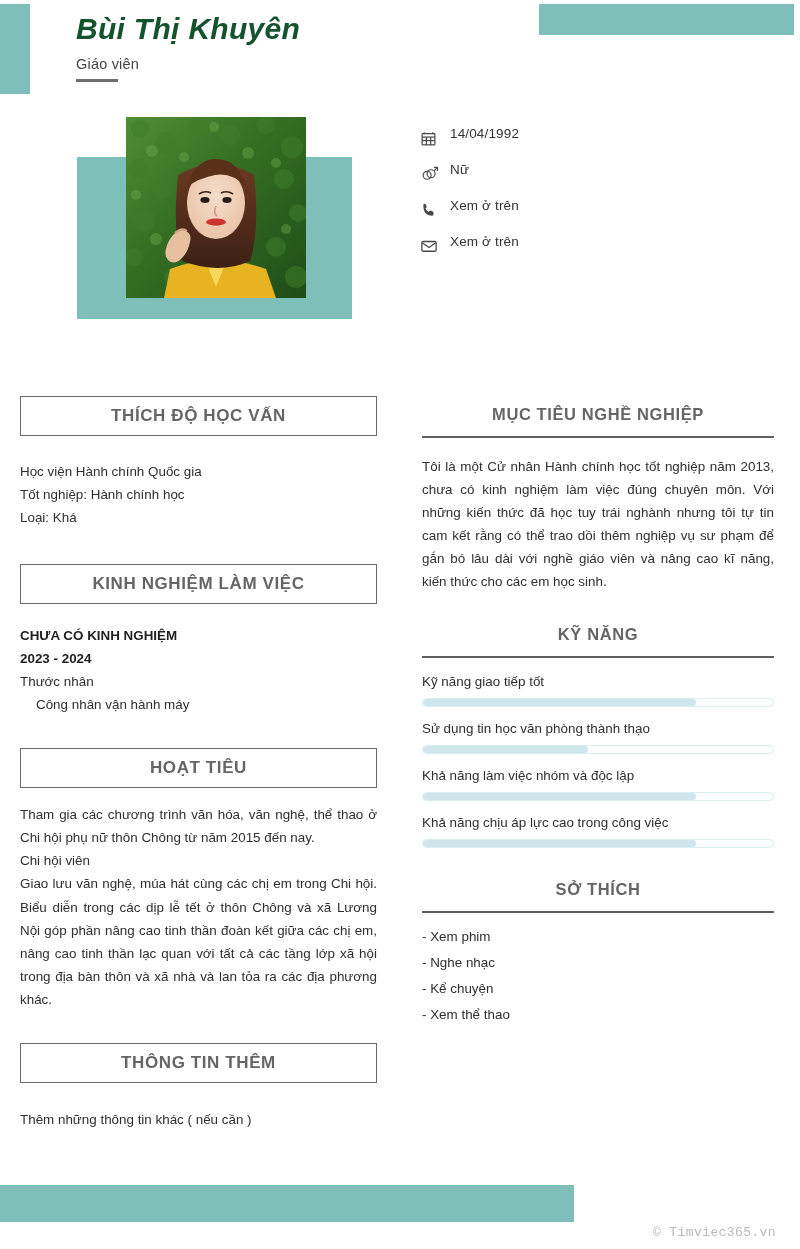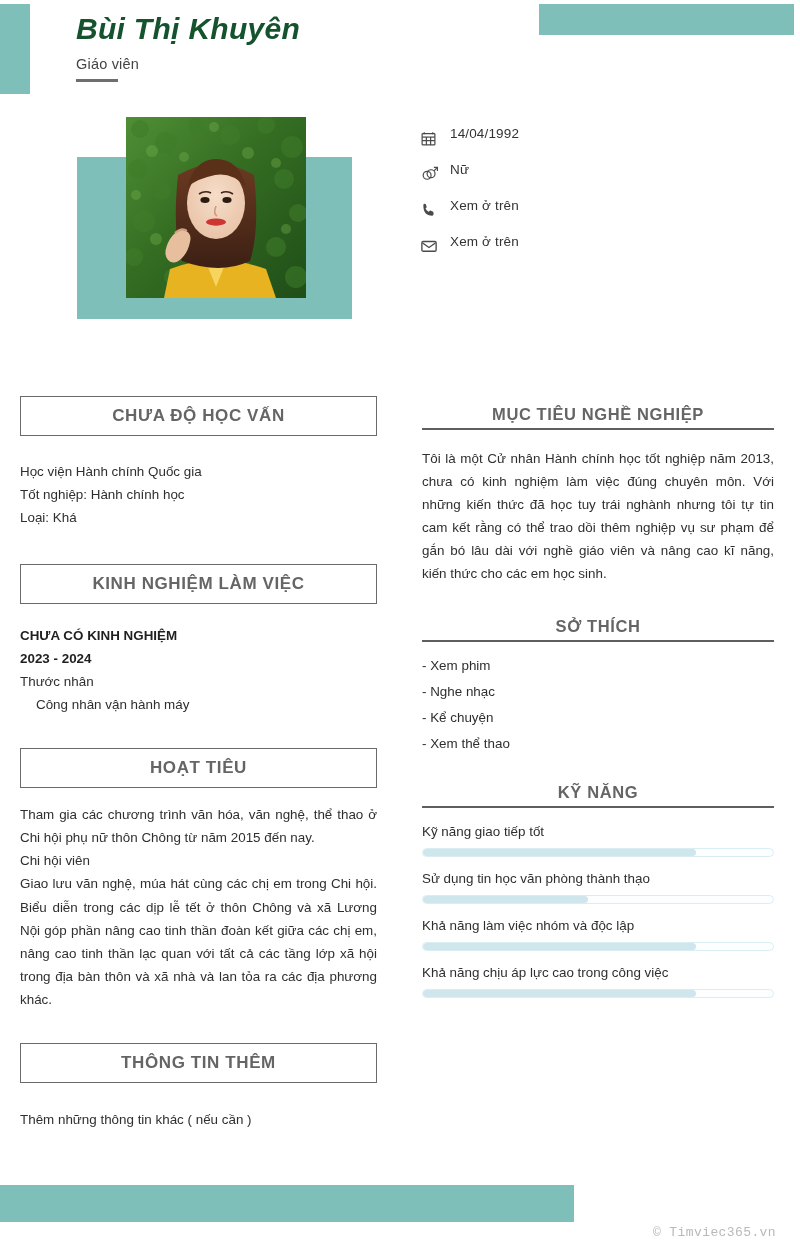--- a/index.html
+++ b/index.html
@@ -131,21 +131,21 @@
     color: #656565;
     letter-spacing: 0.6px;
   }
   
   .line-heading {
     text-align: center;
     font-size: 16.5px;
     font-weight: 700;
     color: #656565;
     letter-spacing: 0.6px;
-    padding-bottom: 4px;
+    padding-bottom: 12px;
     border-bottom: 2.4px solid #5f5f5f;
   }
 
   .block { margin-bottom: 0; }
   .body-text {
     font-size: 13.4px;
     line-height: 1.72;
     color: #2f2f2f;
   }
   .justified { text-align: justify; }
@@ -342,21 +342,21 @@
       </span>
       <span class="contact-text">Xem ở trên</span>
     </div>
 
 
   </div>
 
   <div class="col-left">
 
     <div class="block">
-      <div class="box-heading">CHƯA ĐỘ HỌC VẤN</div>
+      <div class="box-heading">THÍCH ĐỘ HỌC VẤN</div>
       <div class="body-text edu-body">
         <div>Học viện Hành chính Quốc gia</div>
         <div>Tốt nghiệp: Hành chính học</div>
         <div>Loại: Khá</div>
       </div>
     </div>
 
     <div class="block gap-exp">
       <div class="box-heading">KINH NGHIỆM LÀM VIỆC</div>
       <div class="body-text exp-body">
@@ -383,62 +383,62 @@
 
   </div>
 
   <div class="col-right">
 
     <div class="block">
       <div class="line-heading">MỤC TIÊU NGHỀ NGHIỆP</div>
       <div class="body-text justified obj-body">Tôi là một Cử nhân Hành chính học tốt nghiệp năm 2013, chưa có kinh nghiệm làm việc đúng chuyên môn. Với những kiến thức đã học tuy trái nghành nhưng tôi tự tin cam kết rằng có thể trao dồi thêm nghiệp vụ sư phạm để gắn bó lâu dài với nghề giáo viên và nâng cao kĩ năng, kiến thức cho các em học sinh.</div>
     </div>
 
+    <div class="block gap-skill">
+      <div class="line-heading">KỸ NĂNG</div>
+      <div class="skill-list">
+
+        <div class="skill-item">
+          <div class="skill-label">Kỹ năng giao tiếp tốt</div>
+          <div class="skill-track">
+            <div class="skill-fill" style="width: 78%;"></div>
+          </div>
+        </div>
+
+        <div class="skill-item">
+          <div class="skill-label">Sử dụng tin học văn phòng thành thạo</div>
+          <div class="skill-track">
+            <div class="skill-fill" style="width: 47%;"></div>
+          </div>
+        </div>
+
+        <div class="skill-item">
+          <div class="skill-label">Khả năng làm việc nhóm và độc lập</div>
+          <div class="skill-track">
+            <div class="skill-fill" style="width: 78%;"></div>
+          </div>
+        </div>
+
+        <div class="skill-item">
+          <div class="skill-label">Khả năng chịu áp lực cao trong công việc</div>
+          <div class="skill-track">
+            <div class="skill-fill" style="width: 78%;"></div>
+          </div>
+        </div>
+
+      </div>
+    </div>
+
     <div class="block gap-hobby">
       <div class="line-heading">SỞ THÍCH</div>
       <div class="hobby-list">
         <div class="hobby-item">- Xem phim</div>
         <div class="hobby-item">- Nghe nhạc</div>
         <div class="hobby-item">- Kể chuyện</div>
         <div class="hobby-item">- Xem thể thao</div>
       </div>
     </div>
 
-    <div class="block gap-skill">
-      <div class="line-heading">KỸ NĂNG</div>
-      <div class="skill-list">
-
-        <div class="skill-item">
-          <div class="skill-label">Kỹ năng giao tiếp tốt</div>
-          <div class="skill-track">
-            <div class="skill-fill" style="width: 78%;"></div>
-          </div>
-        </div>
-
-        <div class="skill-item">
-          <div class="skill-label">Sử dụng tin học văn phòng thành thạo</div>
-          <div class="skill-track">
-            <div class="skill-fill" style="width: 47%;"></div>
-          </div>
-        </div>
-
-        <div class="skill-item">
-          <div class="skill-label">Khả năng làm việc nhóm và độc lập</div>
-          <div class="skill-track">
-            <div class="skill-fill" style="width: 78%;"></div>
-          </div>
-        </div>
-
-        <div class="skill-item">
-          <div class="skill-label">Khả năng chịu áp lực cao trong công việc</div>
-          <div class="skill-track">
-            <div class="skill-fill" style="width: 78%;"></div>
-          </div>
-        </div>
-
-      </div>
-    </div>
-
   </div>
 
   <div class="watermark">© Timviec365.vn</div>
 
 </div>
 
 </body></html>

